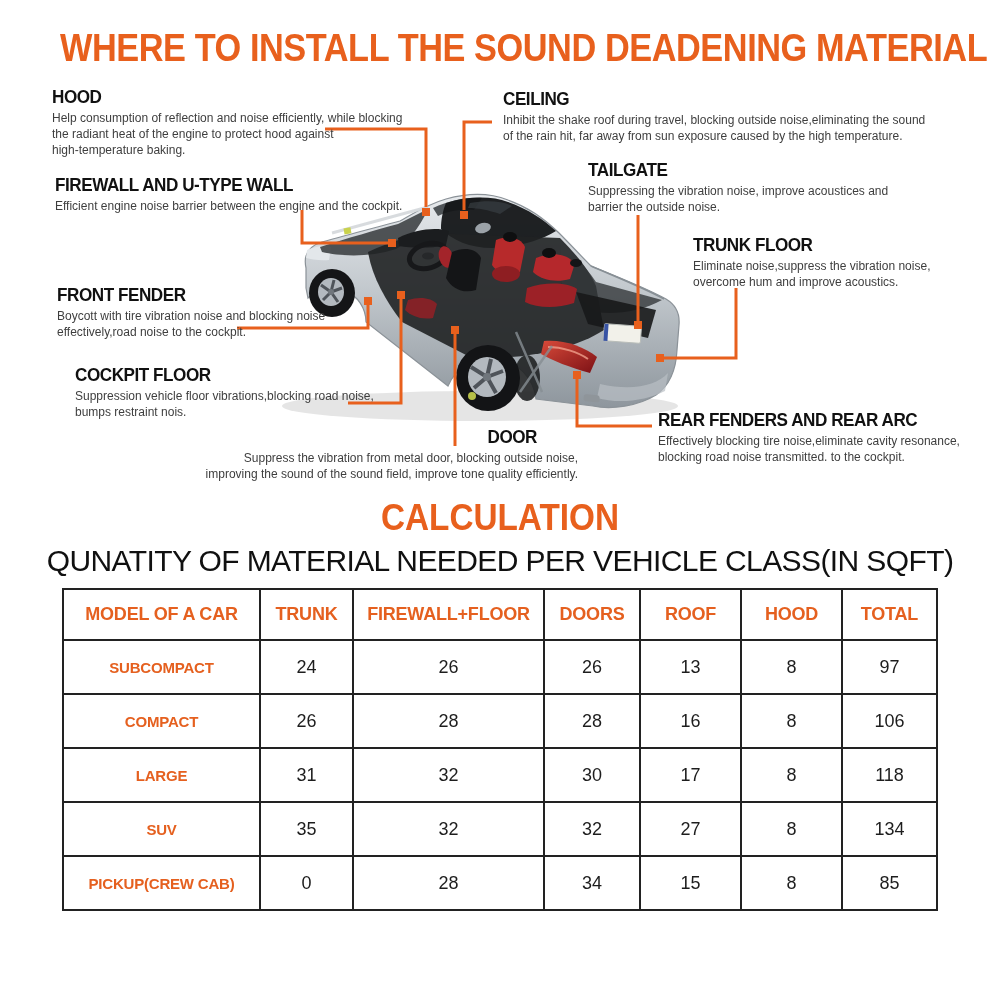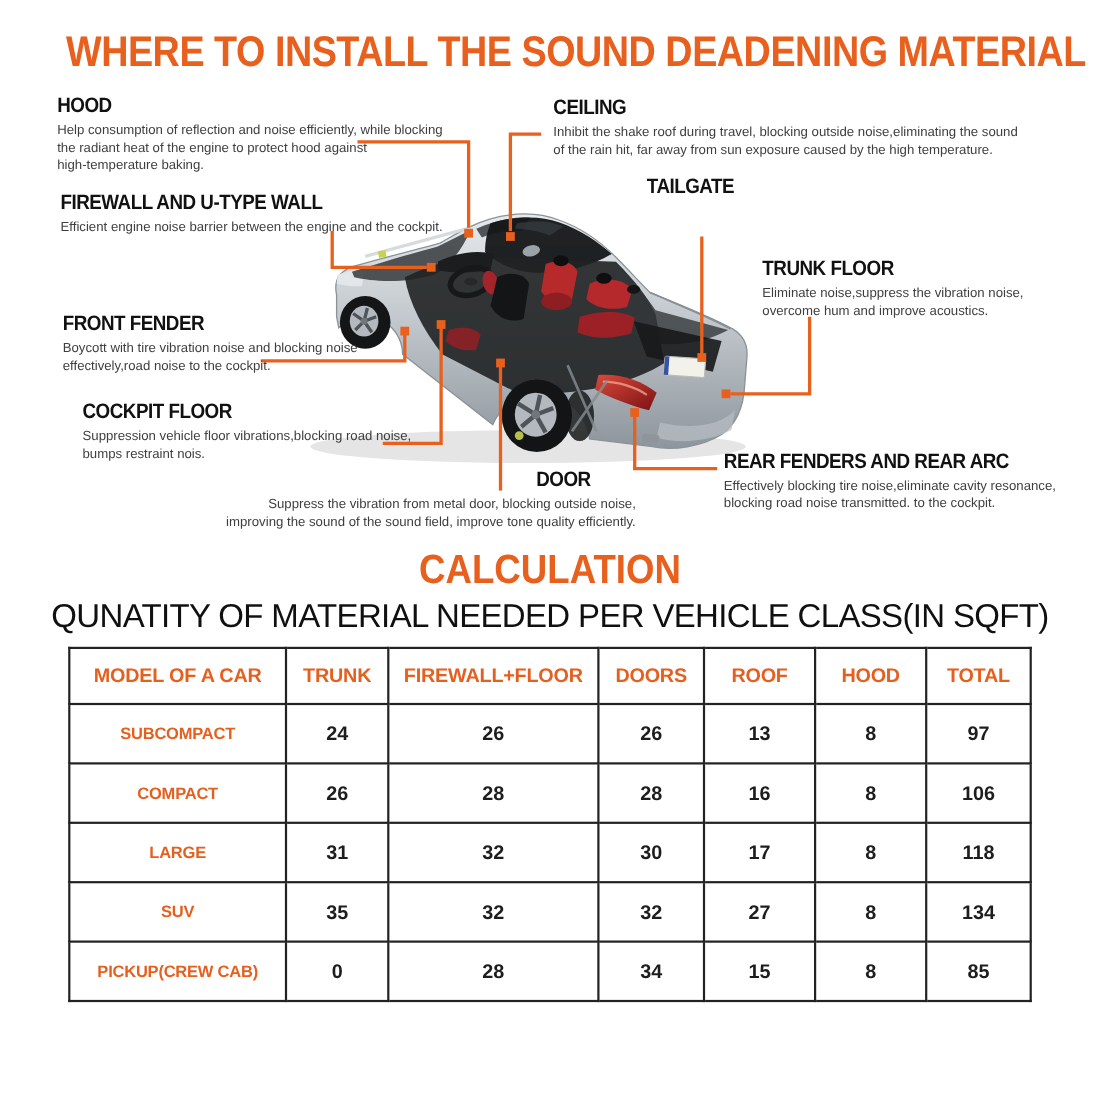--- a/index.html
+++ b/index.html
@@ -61,21 +61,21 @@
     border:2px solid var(--table-border);
   }
   table.material th,table.material td{
     border:2px solid var(--table-border);text-align:center;vertical-align:middle;padding:0;
   }
   table.material thead th{
     height:51px;color:var(--table-accent);font-size:18px;font-weight:700;letter-spacing:-0.2px;
   }
   table.material tbody td{height:54px;}
   td.model{color:var(--table-accent);font-size:15px;font-weight:700;letter-spacing:-0.2px;}
-  td.num{color:var(--table-number);font-size:18px;font-weight:700;}
+  td.num{color:var(--table-number);font-size:18px;font-weight:400;}
 </style>
 </head>
 <body>
 
 <div class="page">
 
   <div class="main-title">WHERE TO INSTALL THE SOUND DEADENING MATERIAL</div>
 
   <div class="diagram">
 
@@ -178,20 +178,22 @@
       <h3>CEILING</h3>
       <p>Inhibit the shake roof during travel, blocking outside noise,eliminating the sound
 of the rain hit, far away from sun exposure caused by the high temperature.</p>
     </div>
     <div class="callout co-firewall">
       <h3>FIREWALL AND U-TYPE WALL</h3>
       <p>Efficient engine noise barrier between the engine and the cockpit.</p>
     </div>
     <div class="callout co-tailgate">
       <h3>TAILGATE</h3>
+      <p>Suppressing the vibration noise, improve acoustices and
+barrier the outside noise.</p>
     </div>
     <div class="callout co-trunk">
       <h3>TRUNK FLOOR</h3>
       <p>Eliminate noise,suppress the vibration noise,
 overcome hum and improve acoustics.</p>
     </div>
     <div class="callout co-fender">
       <h3>FRONT FENDER</h3>
       <p>Boycott with tire vibration noise and blocking noise
 effectively,road noise to the cockpit.</p>

